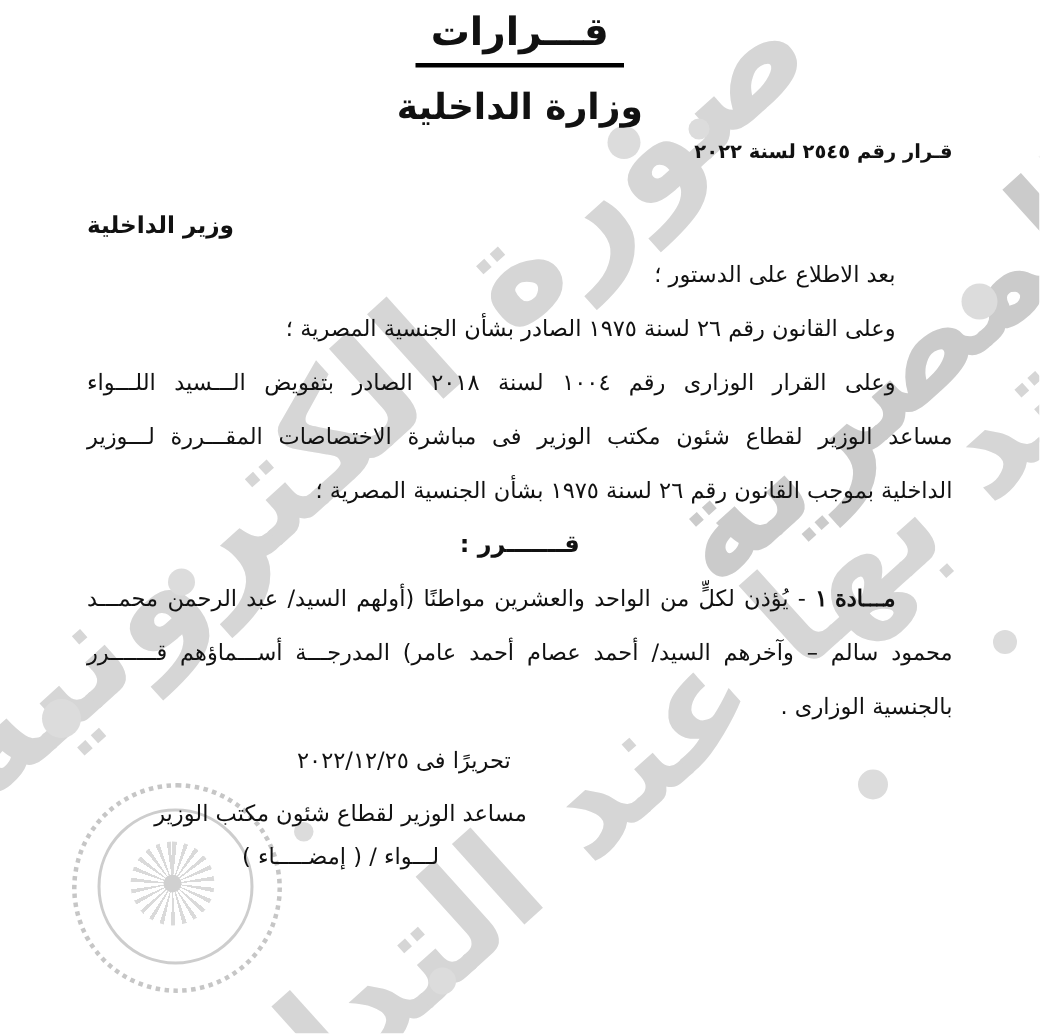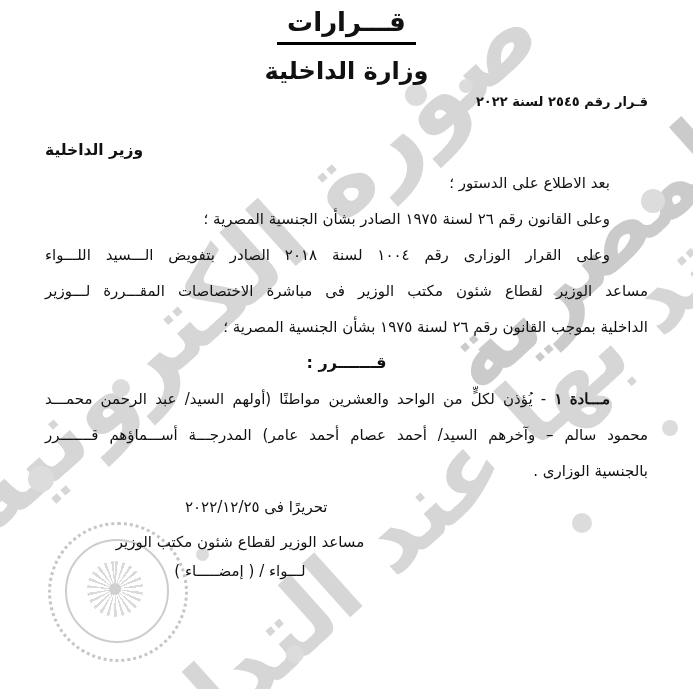--- a/index.html
+++ b/index.html
@@ -38,21 +38,21 @@
   .seal-core{
     position:absolute;left:20px;top:20px;width:56px;height:56px;
     border-radius:50%;
     background:repeating-conic-gradient(#dadada 0deg 6deg, transparent 6deg 16deg);
   }
   .seal-center{
     position:absolute;left:42px;top:42px;width:12px;height:12px;
     border-radius:50%;background:#d0d0d0;
   }
   
-  .content{position:absolute;inset:0;z-index:1;padding:0 45px;}
+  .content{position:absolute;inset:0;z-index:1;padding:0 58px;}
   .kicker-wrap{padding-top:7px;text-align:center;}
   .kicker{
     display:inline-block;
     font-size:26px;font-weight:700;
     border-bottom:3px solid #000;
     padding:0 10px 5px;
   }
   .ministry{margin-top:12px;text-align:center;font-size:24px;font-weight:700;}
   .decree-no{margin-top:9px;text-align:right;font-size:13px;font-weight:700;}
   .issuer{margin-top:32px;text-align:left;font-size:15.5px;font-weight:700;}

